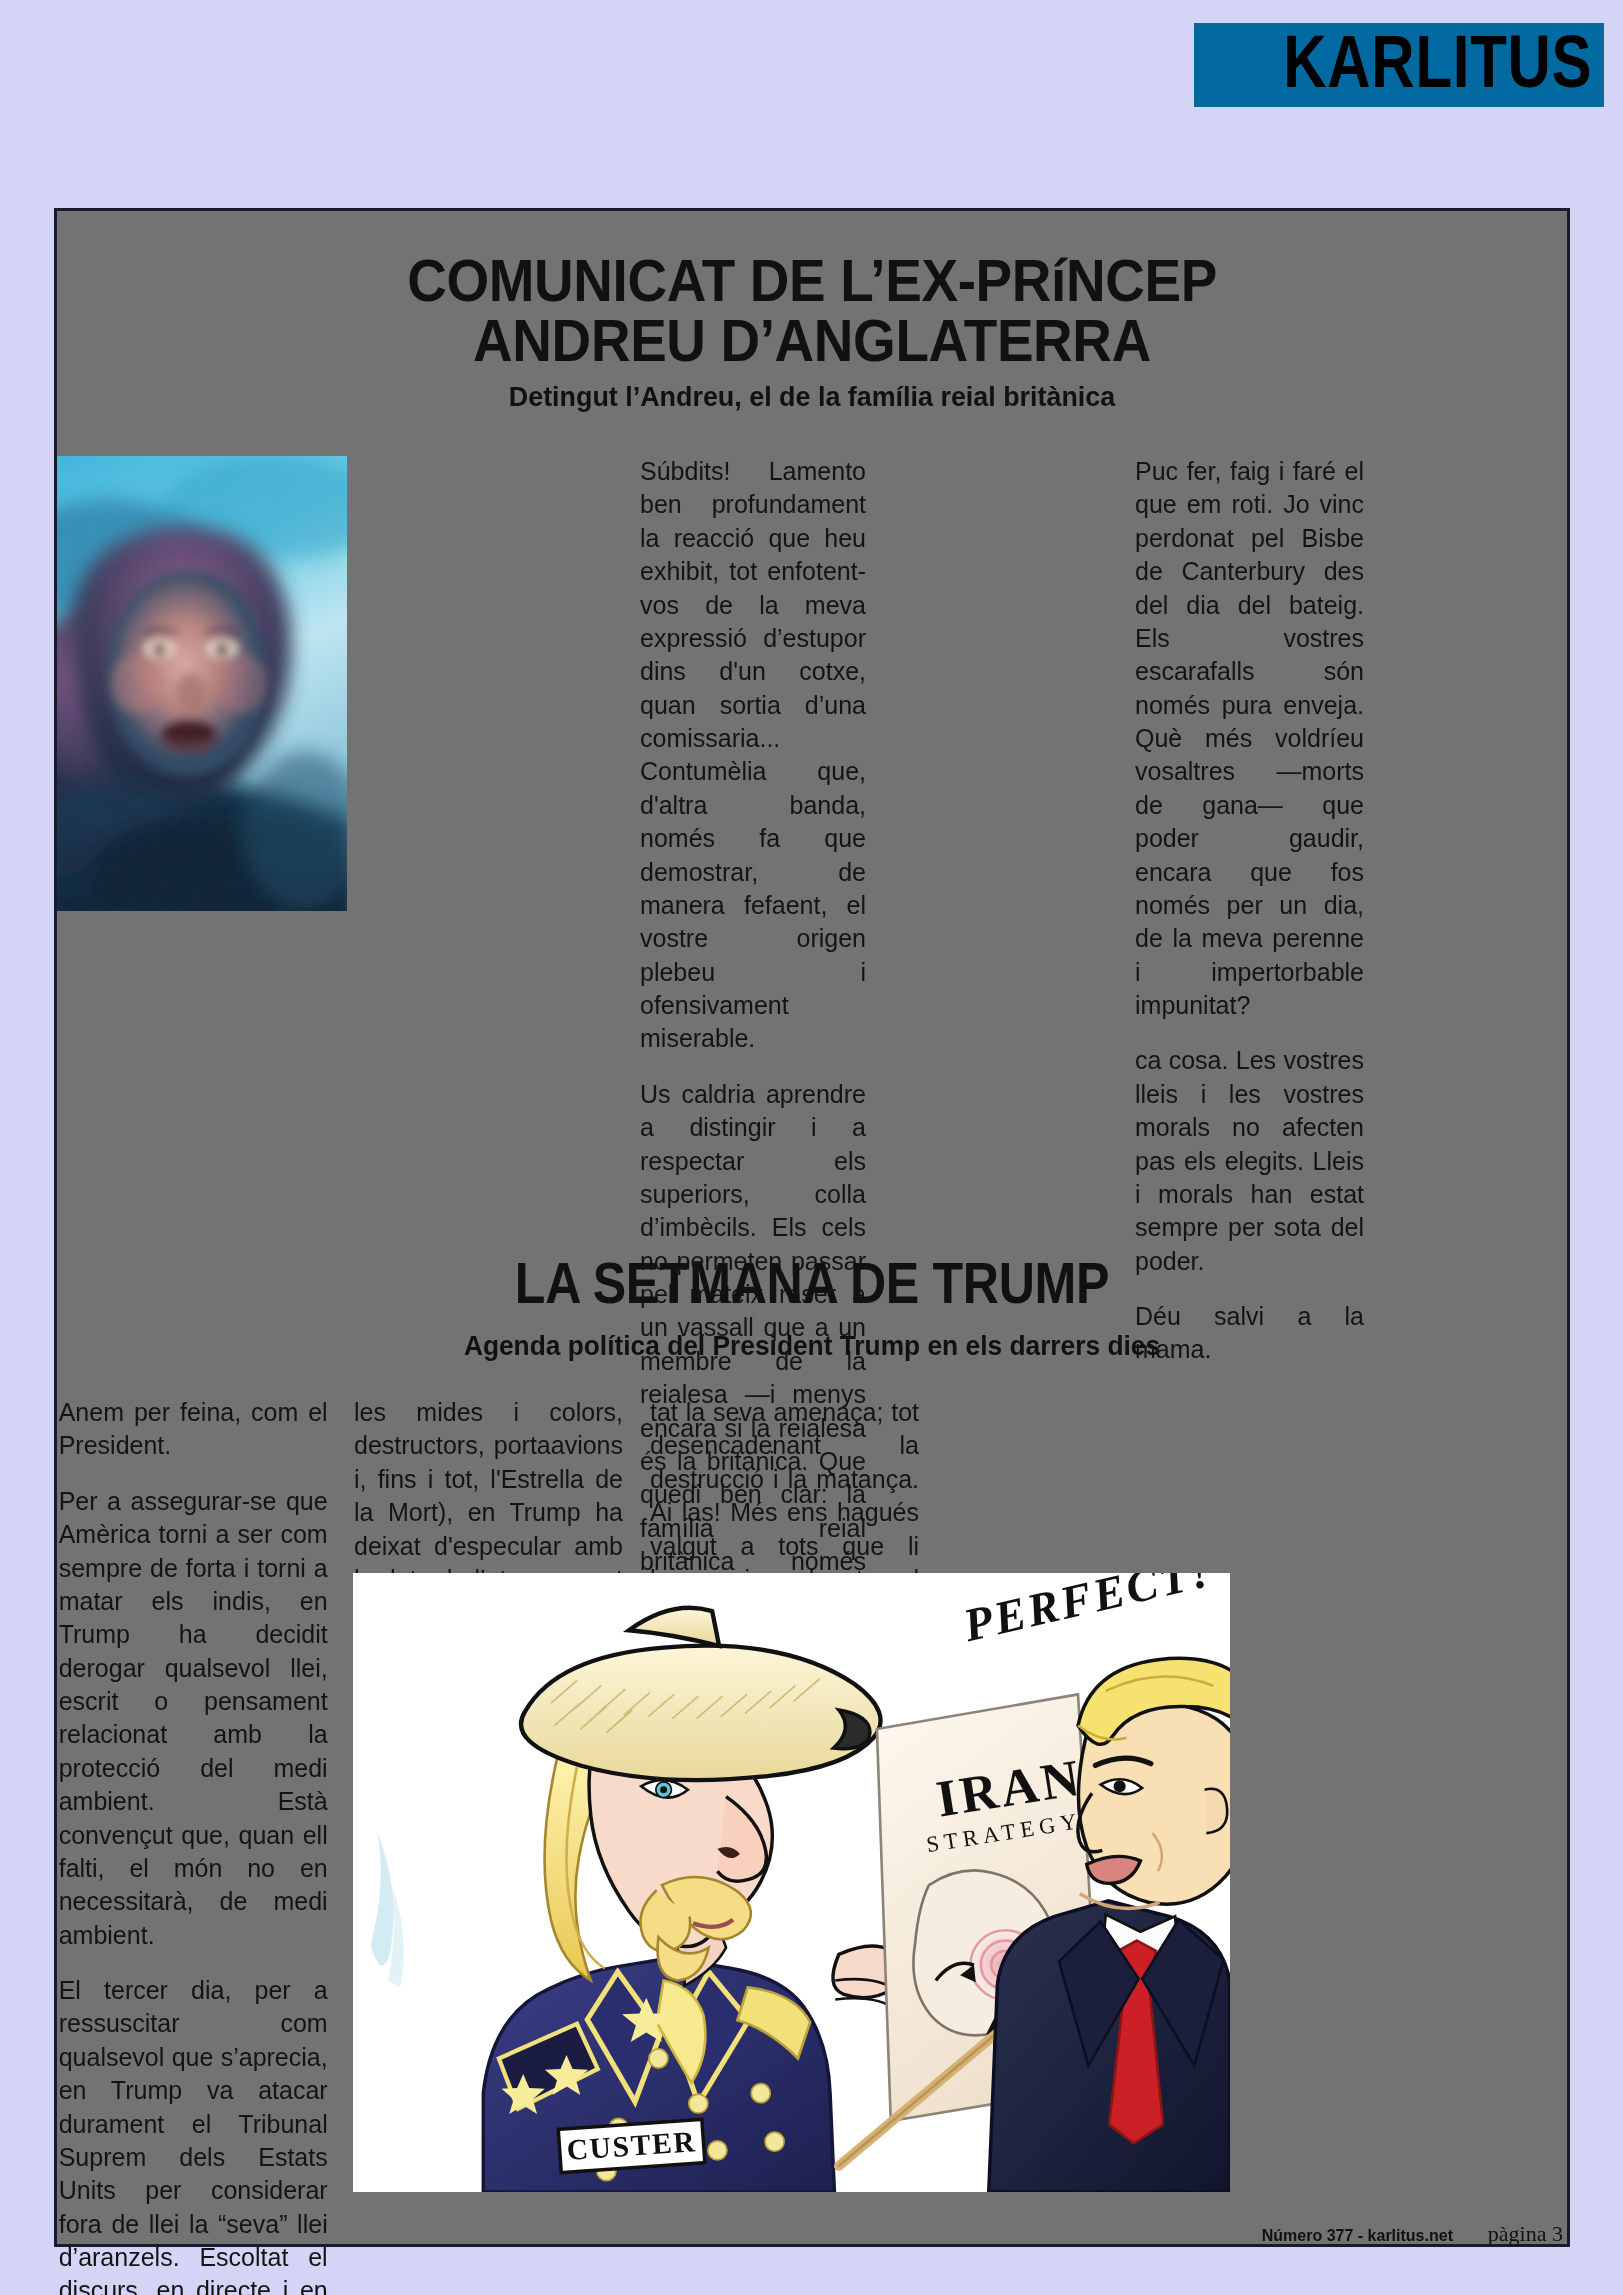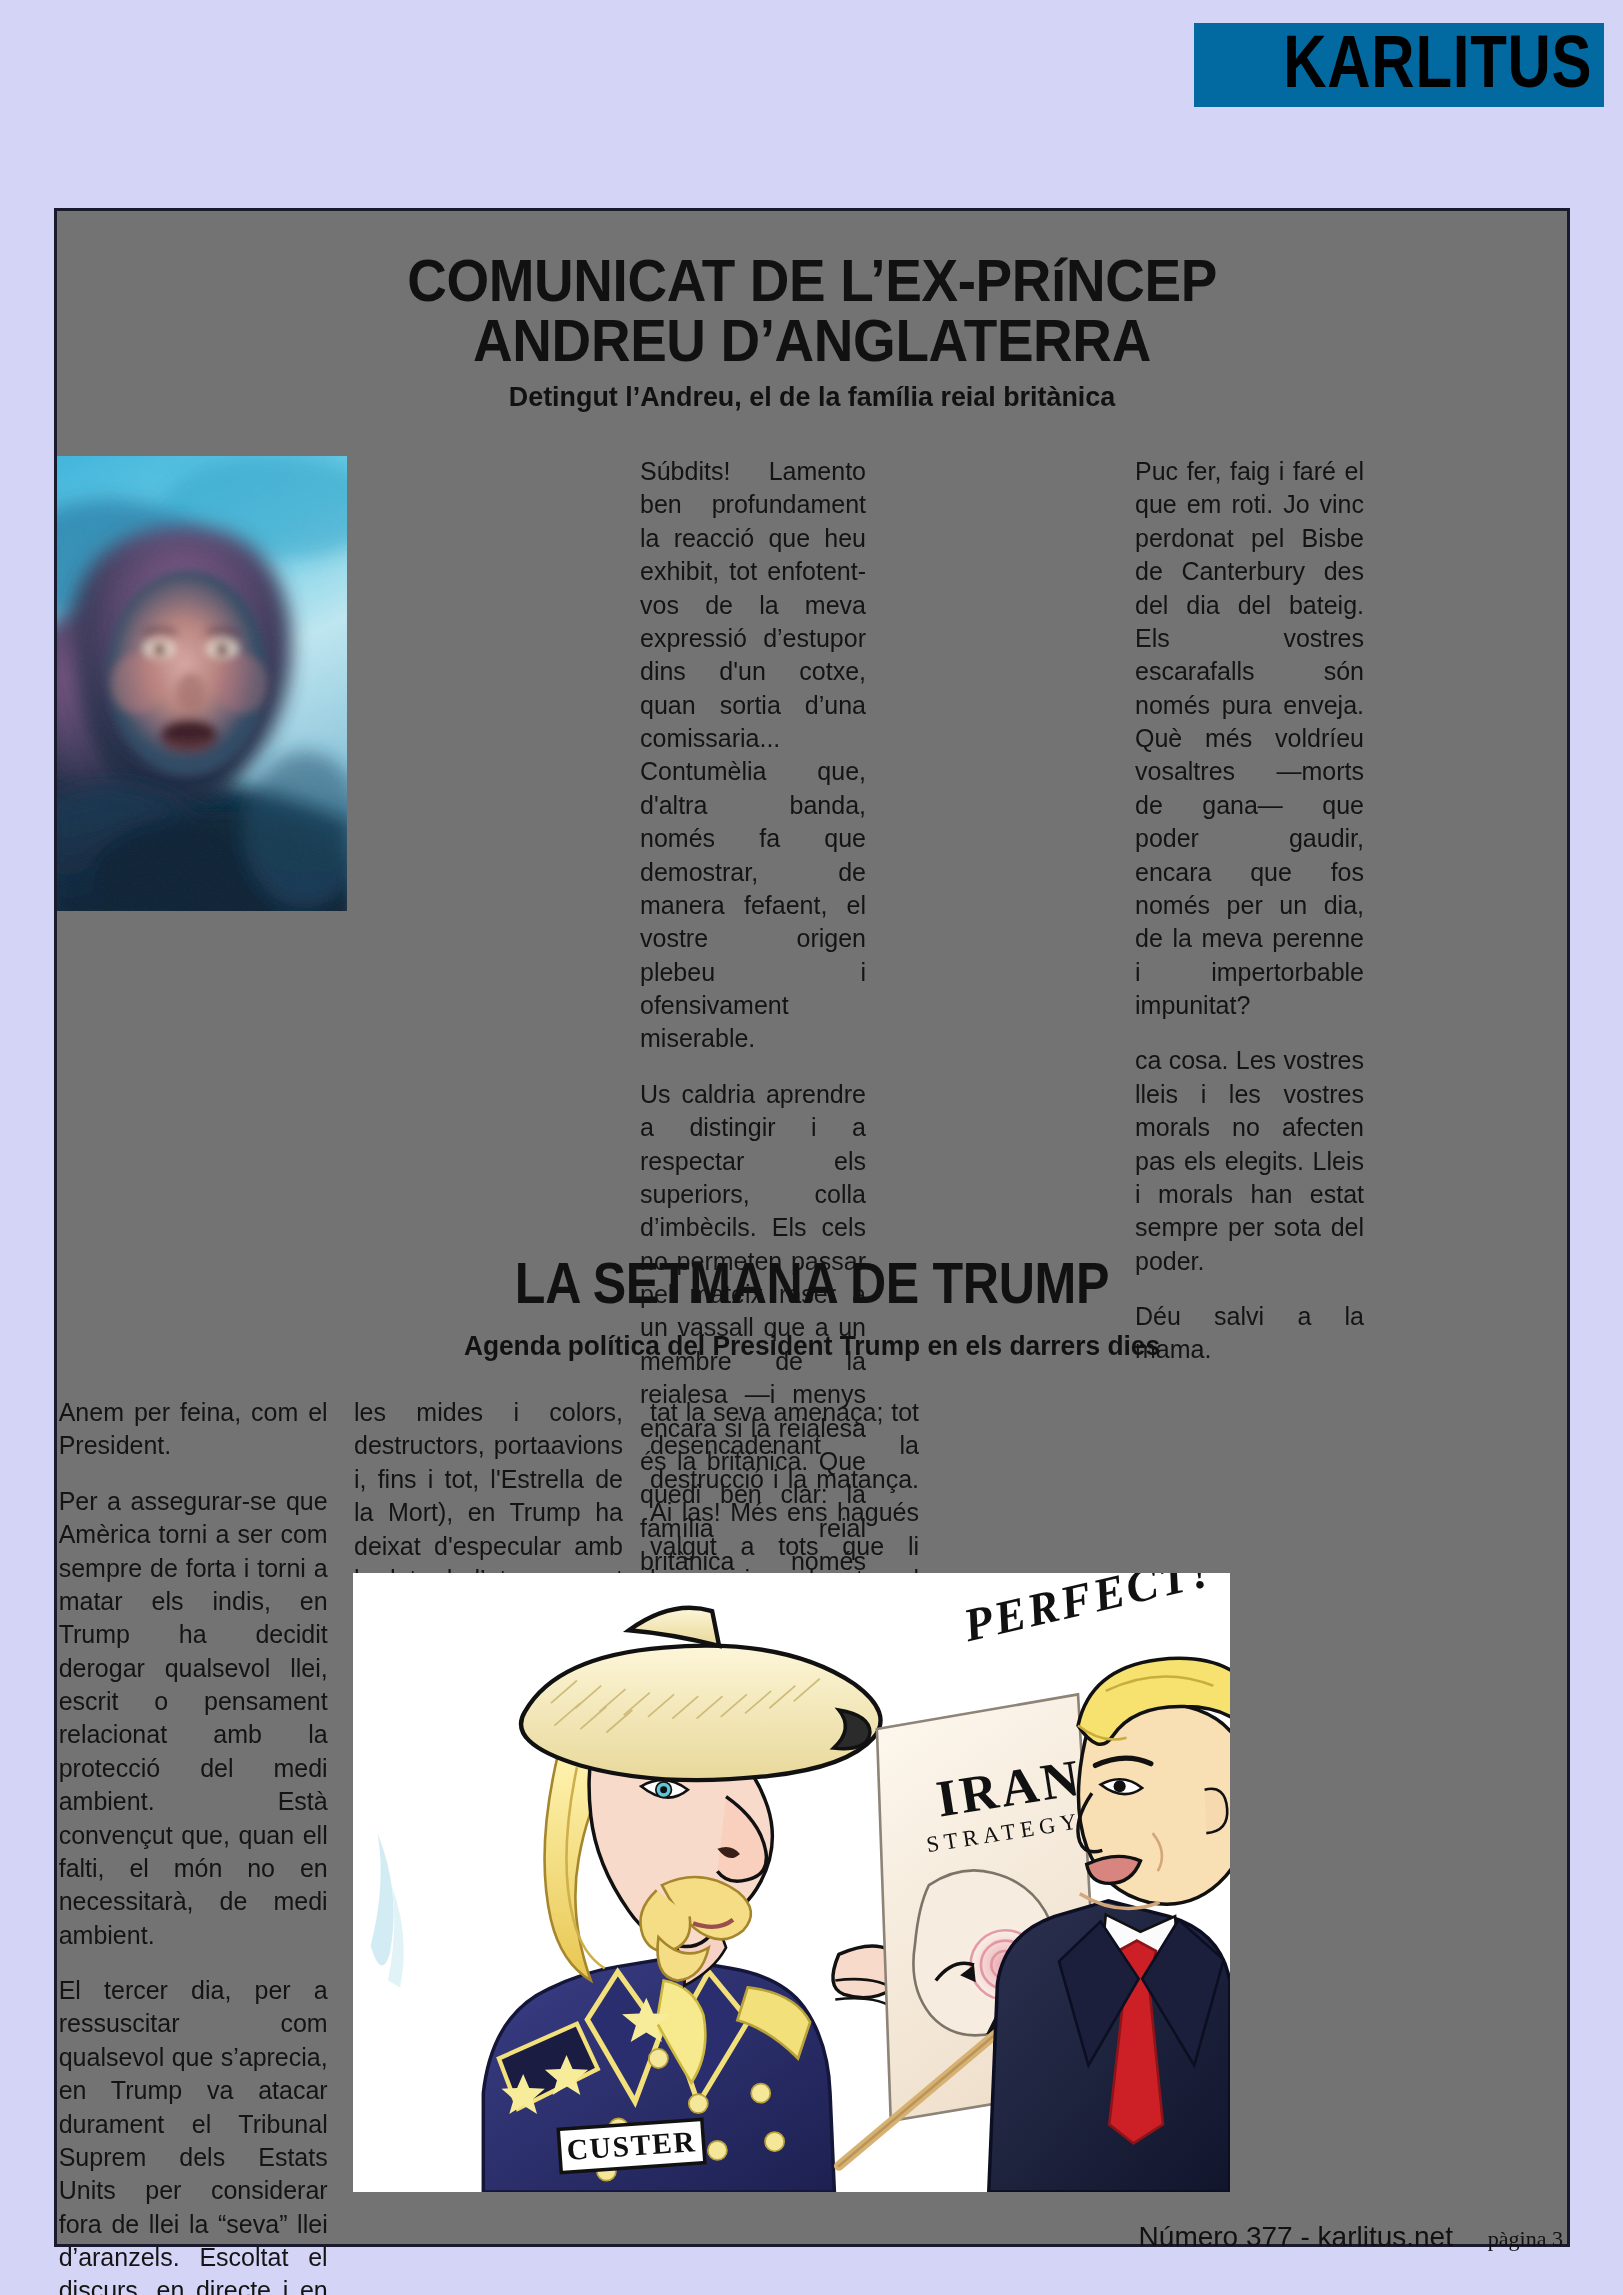--- a/index.html
+++ b/index.html
@@ -130,21 +130,21 @@
   #footer {
     position: absolute;
     left: 54px;
     top: 2221px;
     width: 1516px;
     text-align: right;
     color: #111;
     padding-right: 7px;
   }
   #footer-issue {
-    font-size: 28px; font-weight: normal;
+    font-size: 16px; font-weight: bold;
     font-family: "Liberation Sans", sans-serif;
   }
   #footer-page {
     font-size: 22px;
     font-family: Liberation Serif, serif;
     margin-left: 31px;
   }
 </style>
 </head>
 <body>

